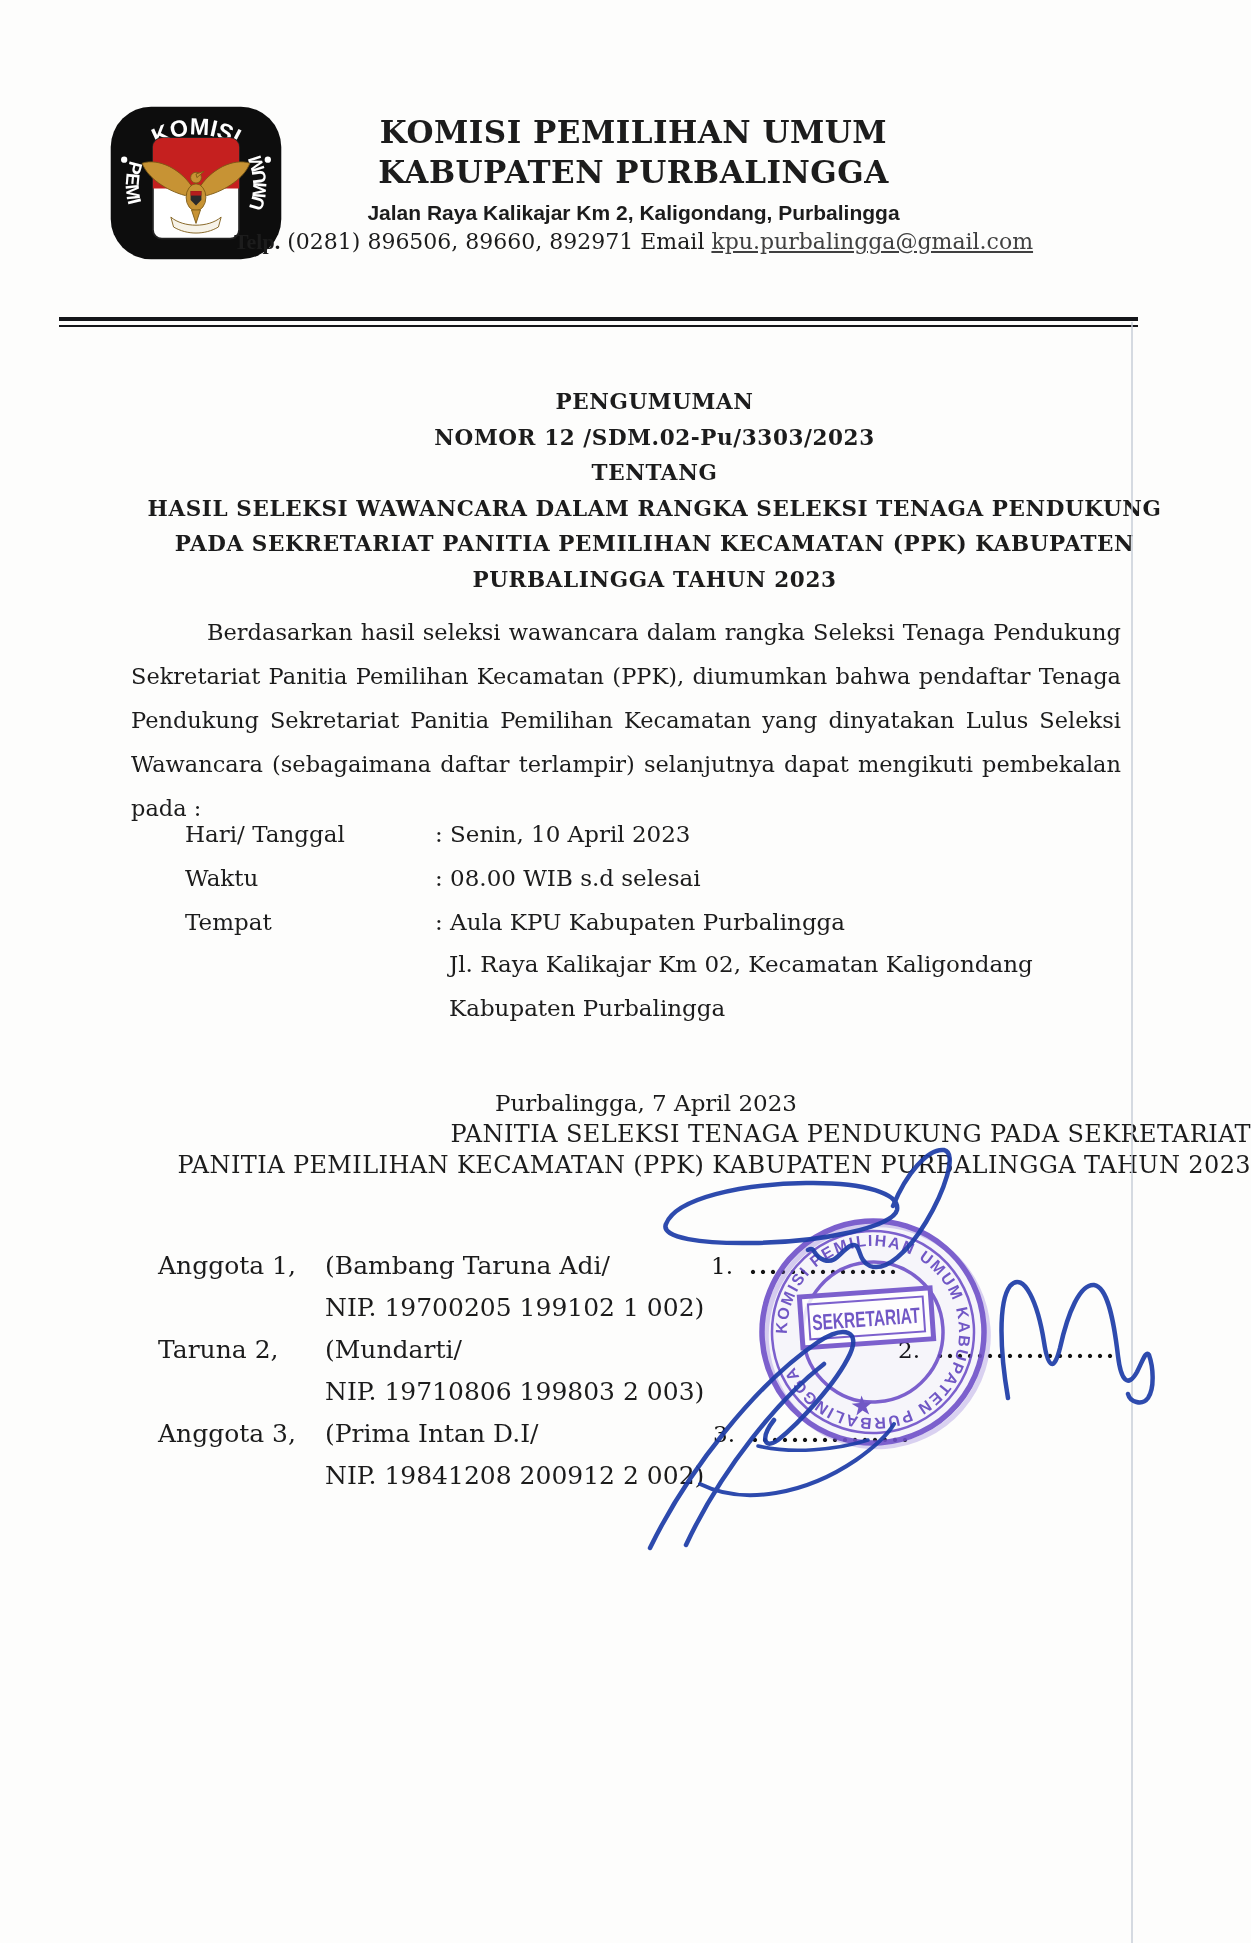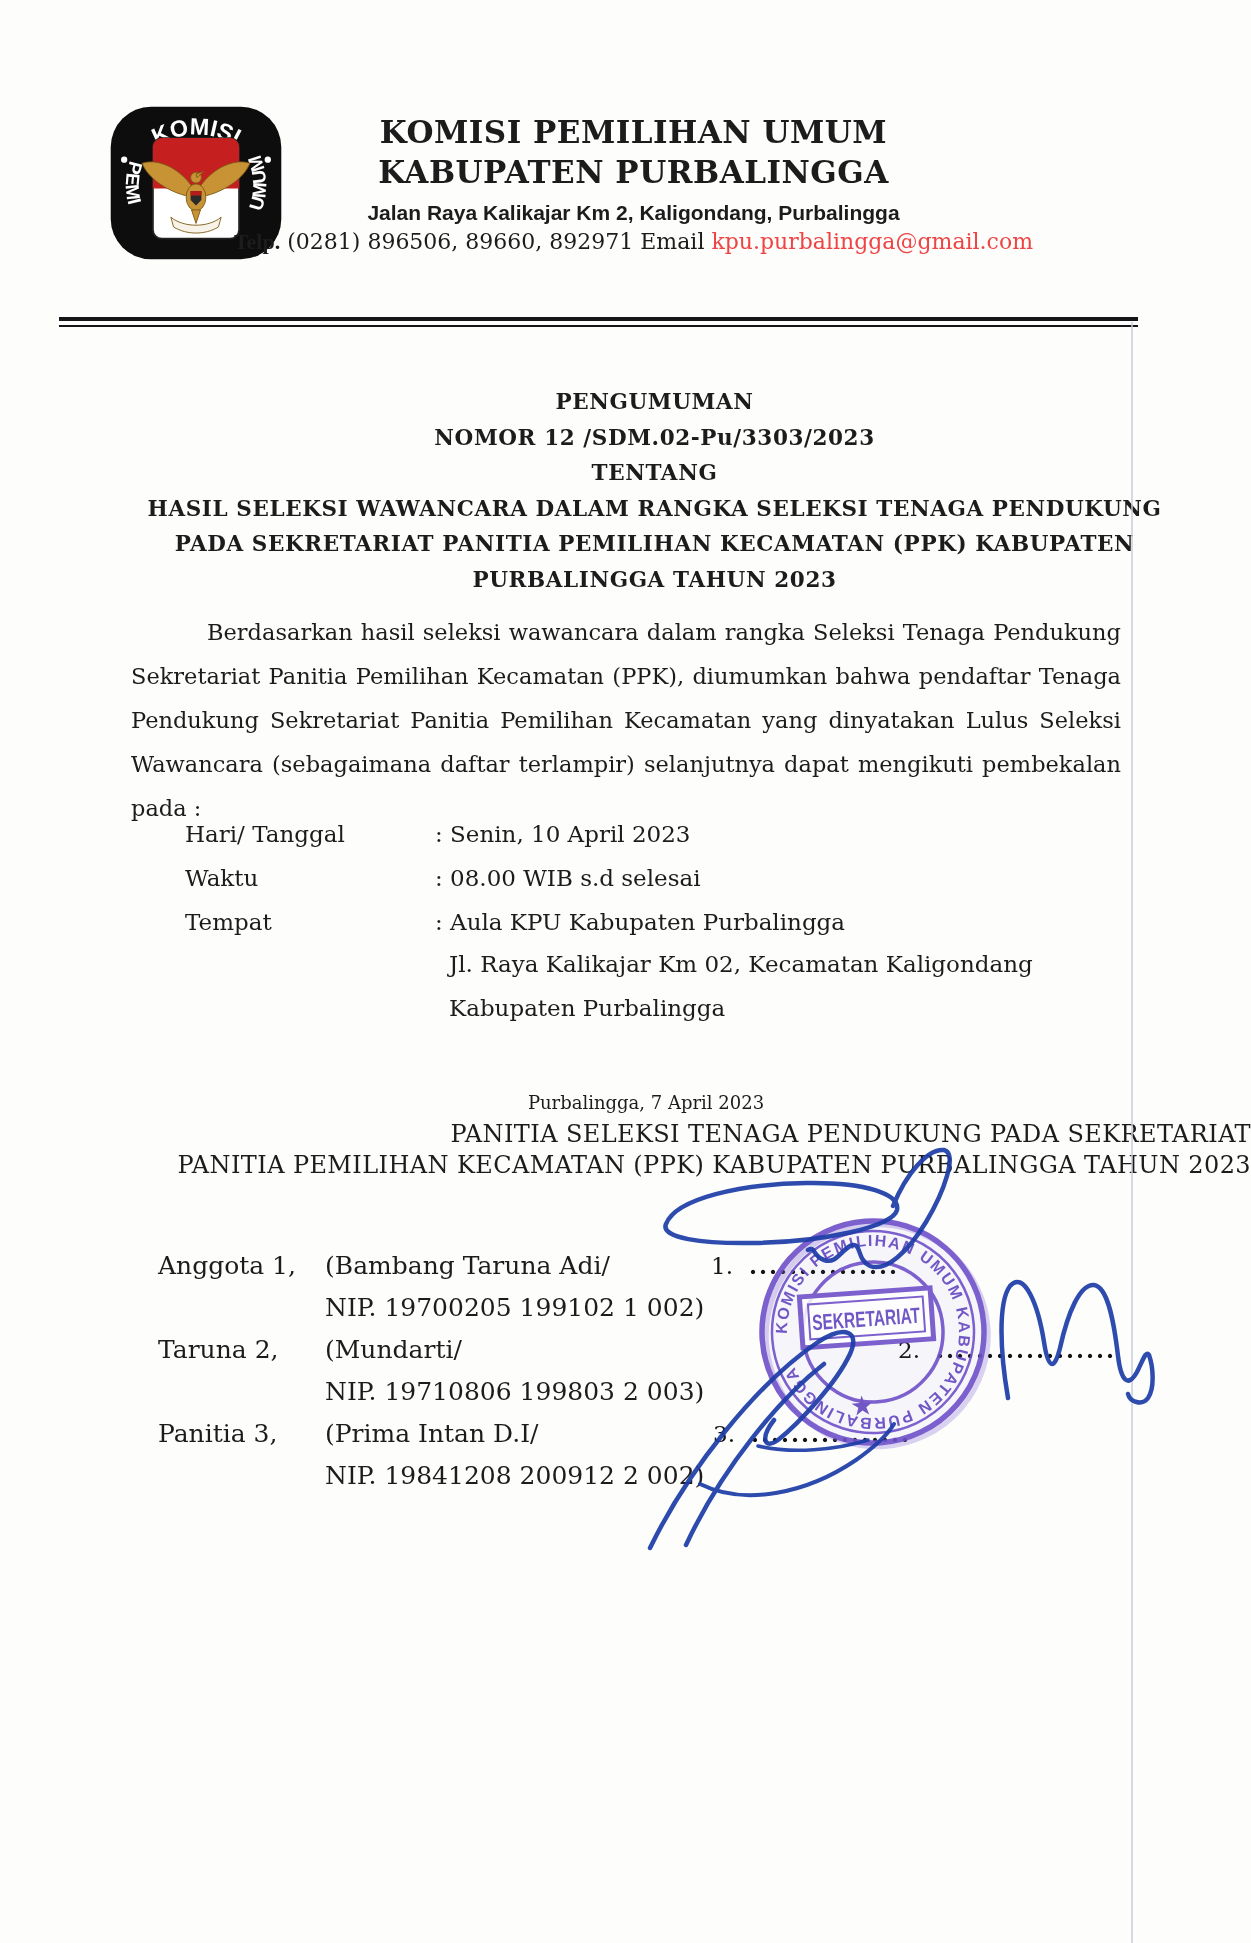--- a/index.html
+++ b/index.html
@@ -6,38 +6,38 @@
   .page{position:relative;width:1251px;height:1943px;background:#fdfdfc;overflow:hidden;
         font-family:"DejaVu Serif","Liberation Serif",serif;color:#1c1c1c;}
 
   
   .logo{position:absolute;left:106px;top:104px;width:180px;height:158px;}
   .lh{position:absolute;left:0;right:0;top:112px;text-align:center;padding-left:16px;}
   .lh .org{font-size:31px;font-weight:bold;line-height:40px;letter-spacing:.5px;}
   .lh .addr{font-family:"Liberation Sans",sans-serif;font-weight:bold;font-size:21px;margin-top:9px;}
   .lh .telp{font-size:22px;margin-top:4px;}
   .lh .telp .tl{font-family:Liberation Serif, serif;font-weight:bold;}
-  .lh .email{color:#ef4444;cursor:pointer;}
+  .lh .email{color:#404040;text-decoration:underline;cursor:pointer;}
 
   .rule{position:absolute;left:59px;top:317px;width:1079px;border-top:4px solid #15161a;}
   .rule::after{content:"";display:block;margin-top:4px;border-top:2.5px solid #15161a;}
 
   
   .titleblock{position:absolute;left:16px;right:0;top:384px;text-align:center;
               font-weight:bold;font-size:21.5px;line-height:35.5px;letter-spacing:.6px;margin-left:42px;}
 
   
   .para{position:absolute;left:131px;top:610px;width:990px;margin:0;
         font-size:22.5px;line-height:44px;text-align:justify;text-indent:76px;}
   .details{position:absolute;left:185px;top:812px;font-size:23px;line-height:44px;}
   .drow{display:grid;grid-template-columns:250px auto;}
   .daddr{position:absolute;left:449px;top:942px;font-size:23px;line-height:44px;}
 
   
-  .placedate{position:absolute;left:0;right:0;top:1088px;text-align:center;font-size:18px;line-height:30px;padding-left:41px;}
+  .placedate{position:absolute;left:0;right:0;top:1088px;text-align:center;font-size:23px;line-height:30px;padding-left:41px;}
   .committee{position:absolute;left:0;right:0;top:1119px;text-align:right;
              font-size:24px;line-height:31px;letter-spacing:.4px;}
 
   
   .signers{position:absolute;left:158px;top:1245px;font-size:25px;line-height:42px;}
   .srow{display:grid;grid-template-columns:167px auto;}
 
   .slot{position:absolute;font-size:23px;color:#141414;white-space:nowrap;}
   .slot .dots{margin-left:16px;font-weight:600;letter-spacing:2px;}
   .slot1{left:711px;top:1252px;}
@@ -140,21 +140,21 @@
       <span></span>
       <span>NIP. 19700205 199102 1 002)</span>
     </div>
     <div class="srow">
       <span>Taruna 2,</span>
       <span>(Mundarti/</span>
       <span></span>
       <span>NIP. 19710806 199803 2 003)</span>
     </div>
     <div class="srow">
-      <span>Panitia 3,</span>
+      <span>Anggota 3,</span>
       <span>(Prima Intan D.I/</span>
       <span></span>
       <span>NIP. 19841208 200912 2 002)</span>
     </div>
   </div>
 
   <div class="slot slot1">
     <span>1.</span><span class="dots">...............</span>
   </div>
   <div class="slot slot2">

